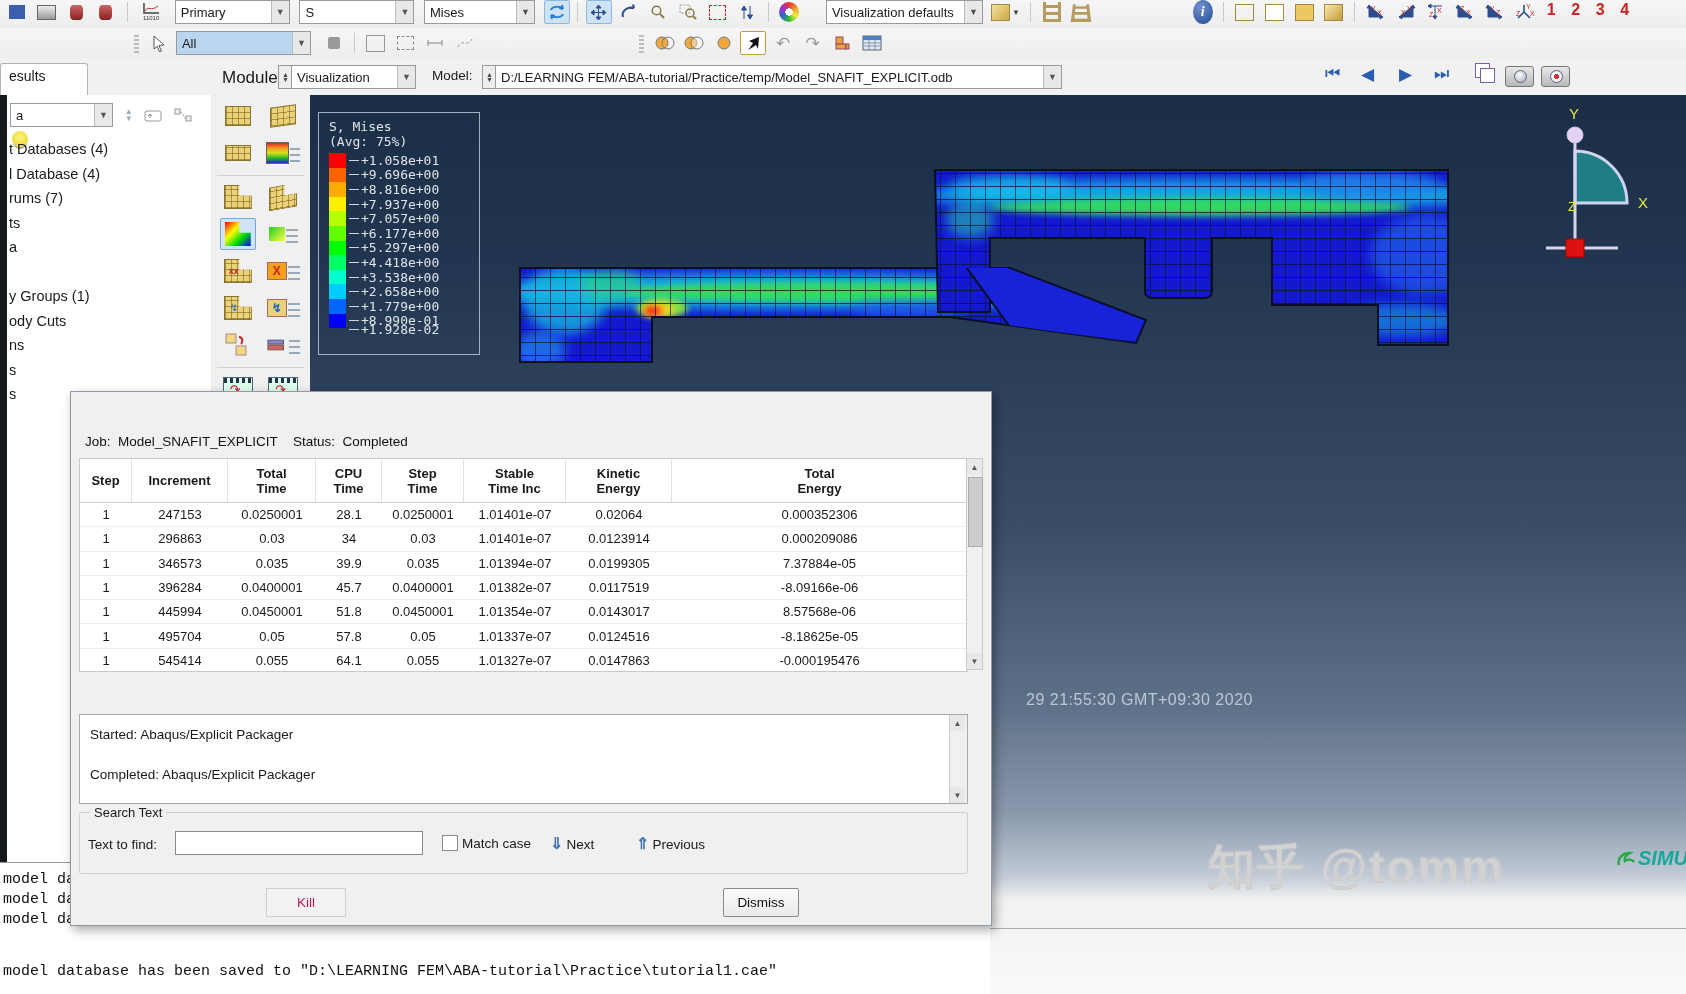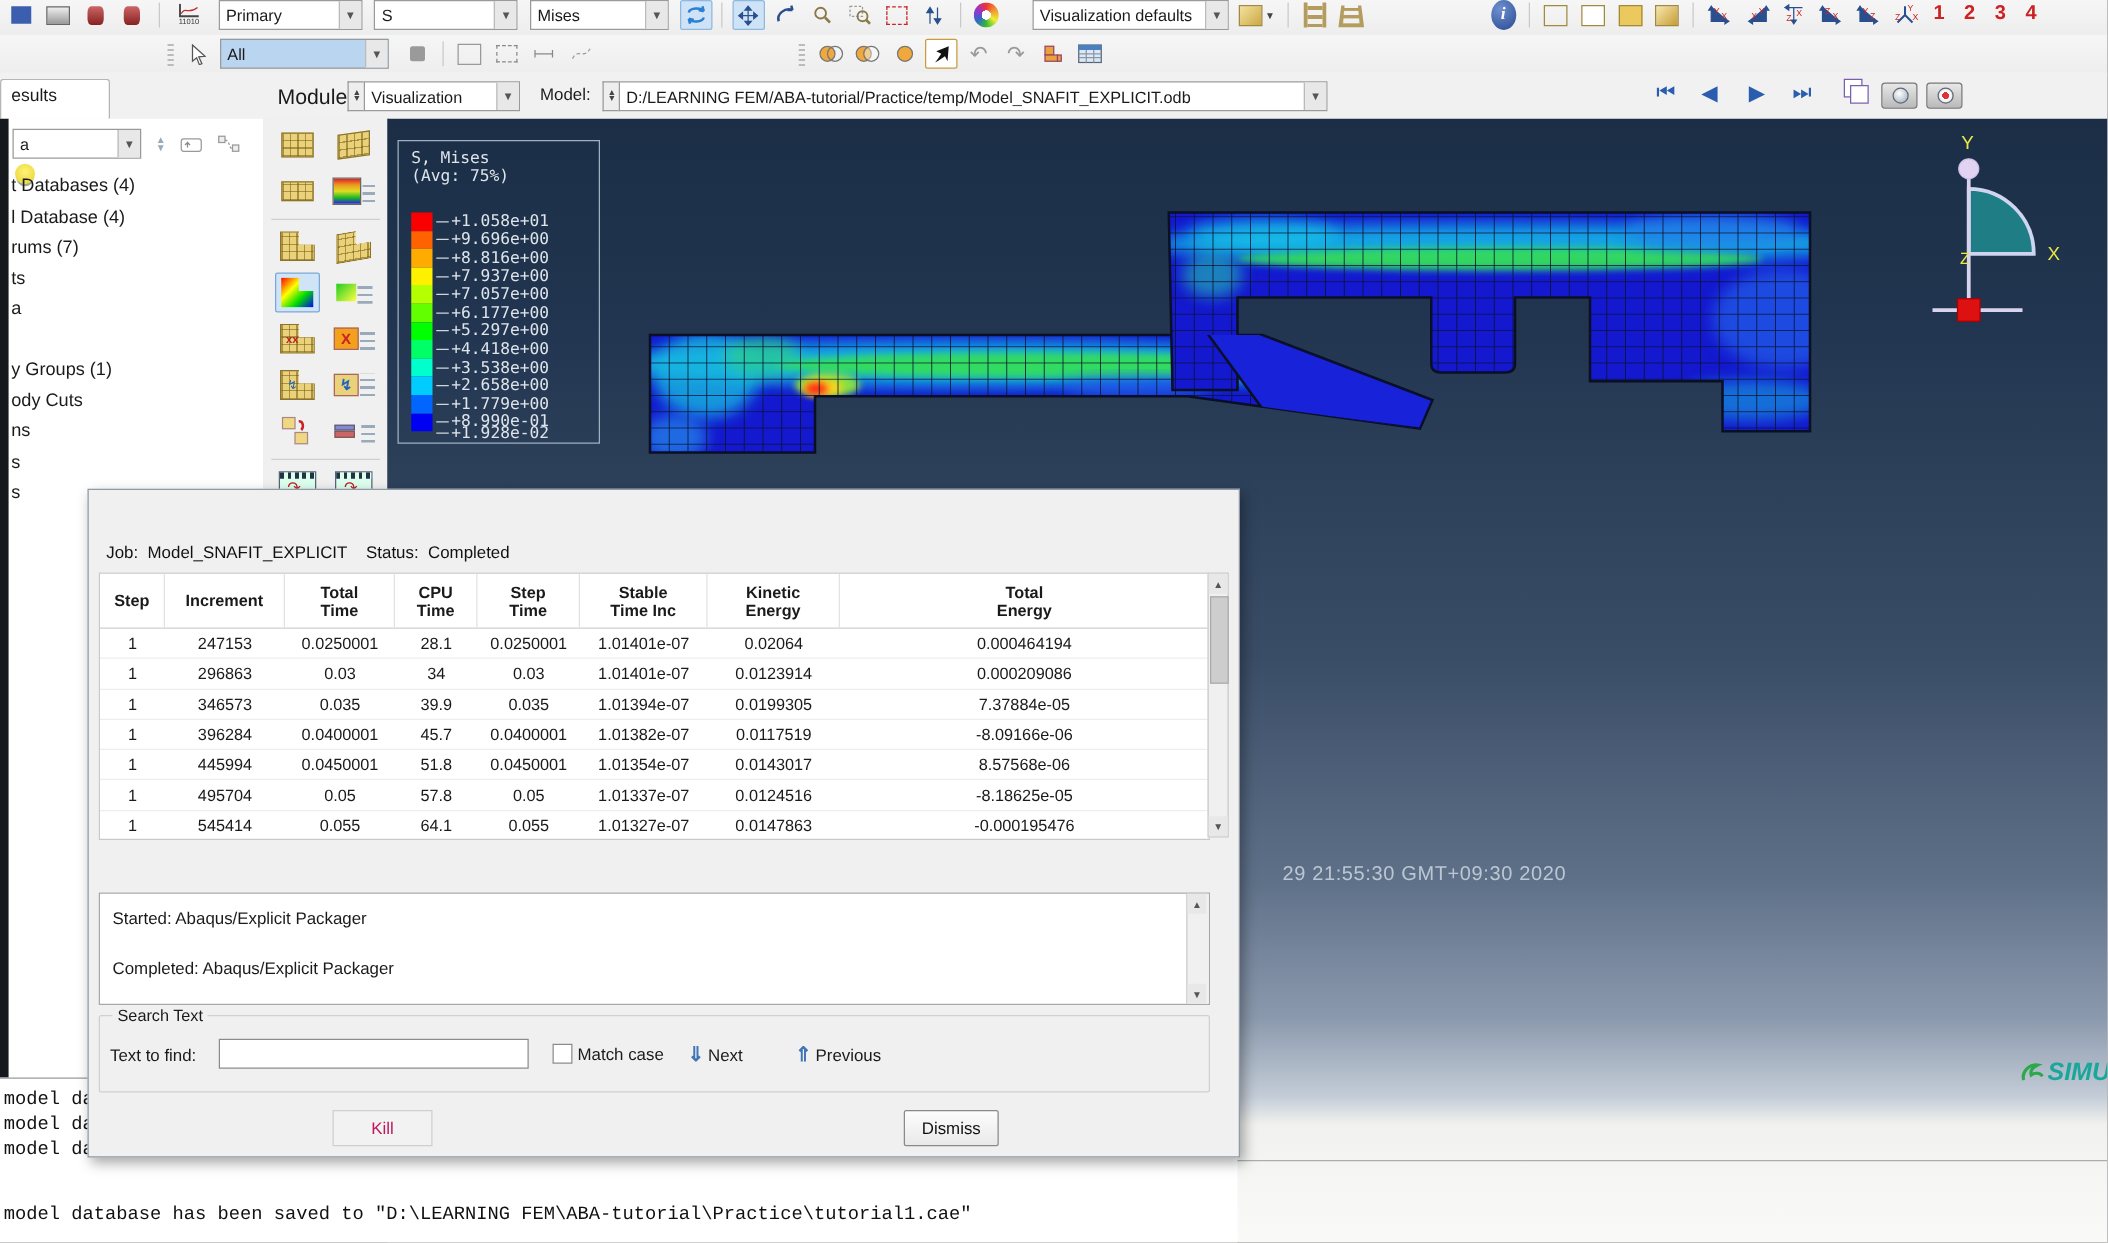--- a/index.html
+++ b/index.html
@@ -587,21 +587,21 @@
       </g>
       <path d="M625,75 L1138,75 L1138,250 L1068,250 L1068,210 L962,210 L962,143 L902,143 L902,196 Q902,203 894,203 L843,203 Q835,203 835,196 L835,143 L680,143 L680,217 L628,217 Z" fill="none" stroke="#0a0f24" stroke-width="2"></path>
 
       <g>
         <path d="M640,150 L836,225 L826,248 L700,232 Z" fill="#1822d8" stroke="#0a0f24" stroke-width="2" clip-path="url(#cpA)"></path>
       </g>
     </svg>
 
     <div class="legend">
       <div>S, Mises</div>
-      <div style="margin-bottom:21px">(Avg: 75%)</div>
+      <div style="margin-bottom:4px">(Avg: 75%)</div>
       <div>
 
           <div class="lgrow">
             <span class="lgswatch" style="background: rgb(251, 0, 0);"></span>
             <span class="lgtick"></span>
             <span class="lglabel">+1.058e+01</span>
           </div>
 
           <div class="lgrow">
             <span class="lgswatch" style="background: rgb(255, 99, 0);"></span>
@@ -689,20 +689,21 @@
 
     <div class="vstamp">29 21:55:30 GMT+09:30 2020</div>
     <div class="vline"></div>
     <div class="simu">
       <svg width="22" height="20" viewBox="0 0 22 20" style="vertical-align:-4px">
           <path d="M3,16 C1,10 7,3 14,4 C10,6 8,9 9,12 C12,10 16,10 18,13" fill="none" stroke="#2aa84a" stroke-width="2.5"></path>
         </svg><span>SIMU</span>
     </div>
   </div>
 
+  <div class="watermark">知乎 @tomm</div>
 
   <div class="cli">
     <div style="left:3px;top:8px">
 
     <div style="position:static;height:20px">model da</div>
         <div style="position:static;height:20px">model da</div>
         <div style="position:static;height:20px">model da</div>
       </div>
     <div style="left:3px;top:100px">model database has been saved to "D:\LEARNING FEM\ABA-tutorial\Practice\tutorial1.cae"</div>
   </div>
@@ -751,21 +752,21 @@
       <div>
 
           <div class="trow">
             <span class="tc c0">1</span>
             <span class="tc c1">247153</span>
             <span class="tc c2">0.0250001</span>
             <span class="tc c3">28.1</span>
             <span class="tc c4">0.0250001</span>
             <span class="tc c5">1.01401e-07</span>
             <span class="tc c6">0.02064</span>
-            <span class="tc c7">0.000464194</span>
+            <span class="tc c7">0.000352306</span>
           </div>
 
           <div class="trow">
             <span class="tc c0">1</span>
             <span class="tc c1">296863</span>
             <span class="tc c2">0.03</span>
             <span class="tc c3">34</span>
             <span class="tc c4">0.03</span>
             <span class="tc c5">1.01401e-07</span>
             <span class="tc c6">0.0123914</span>

